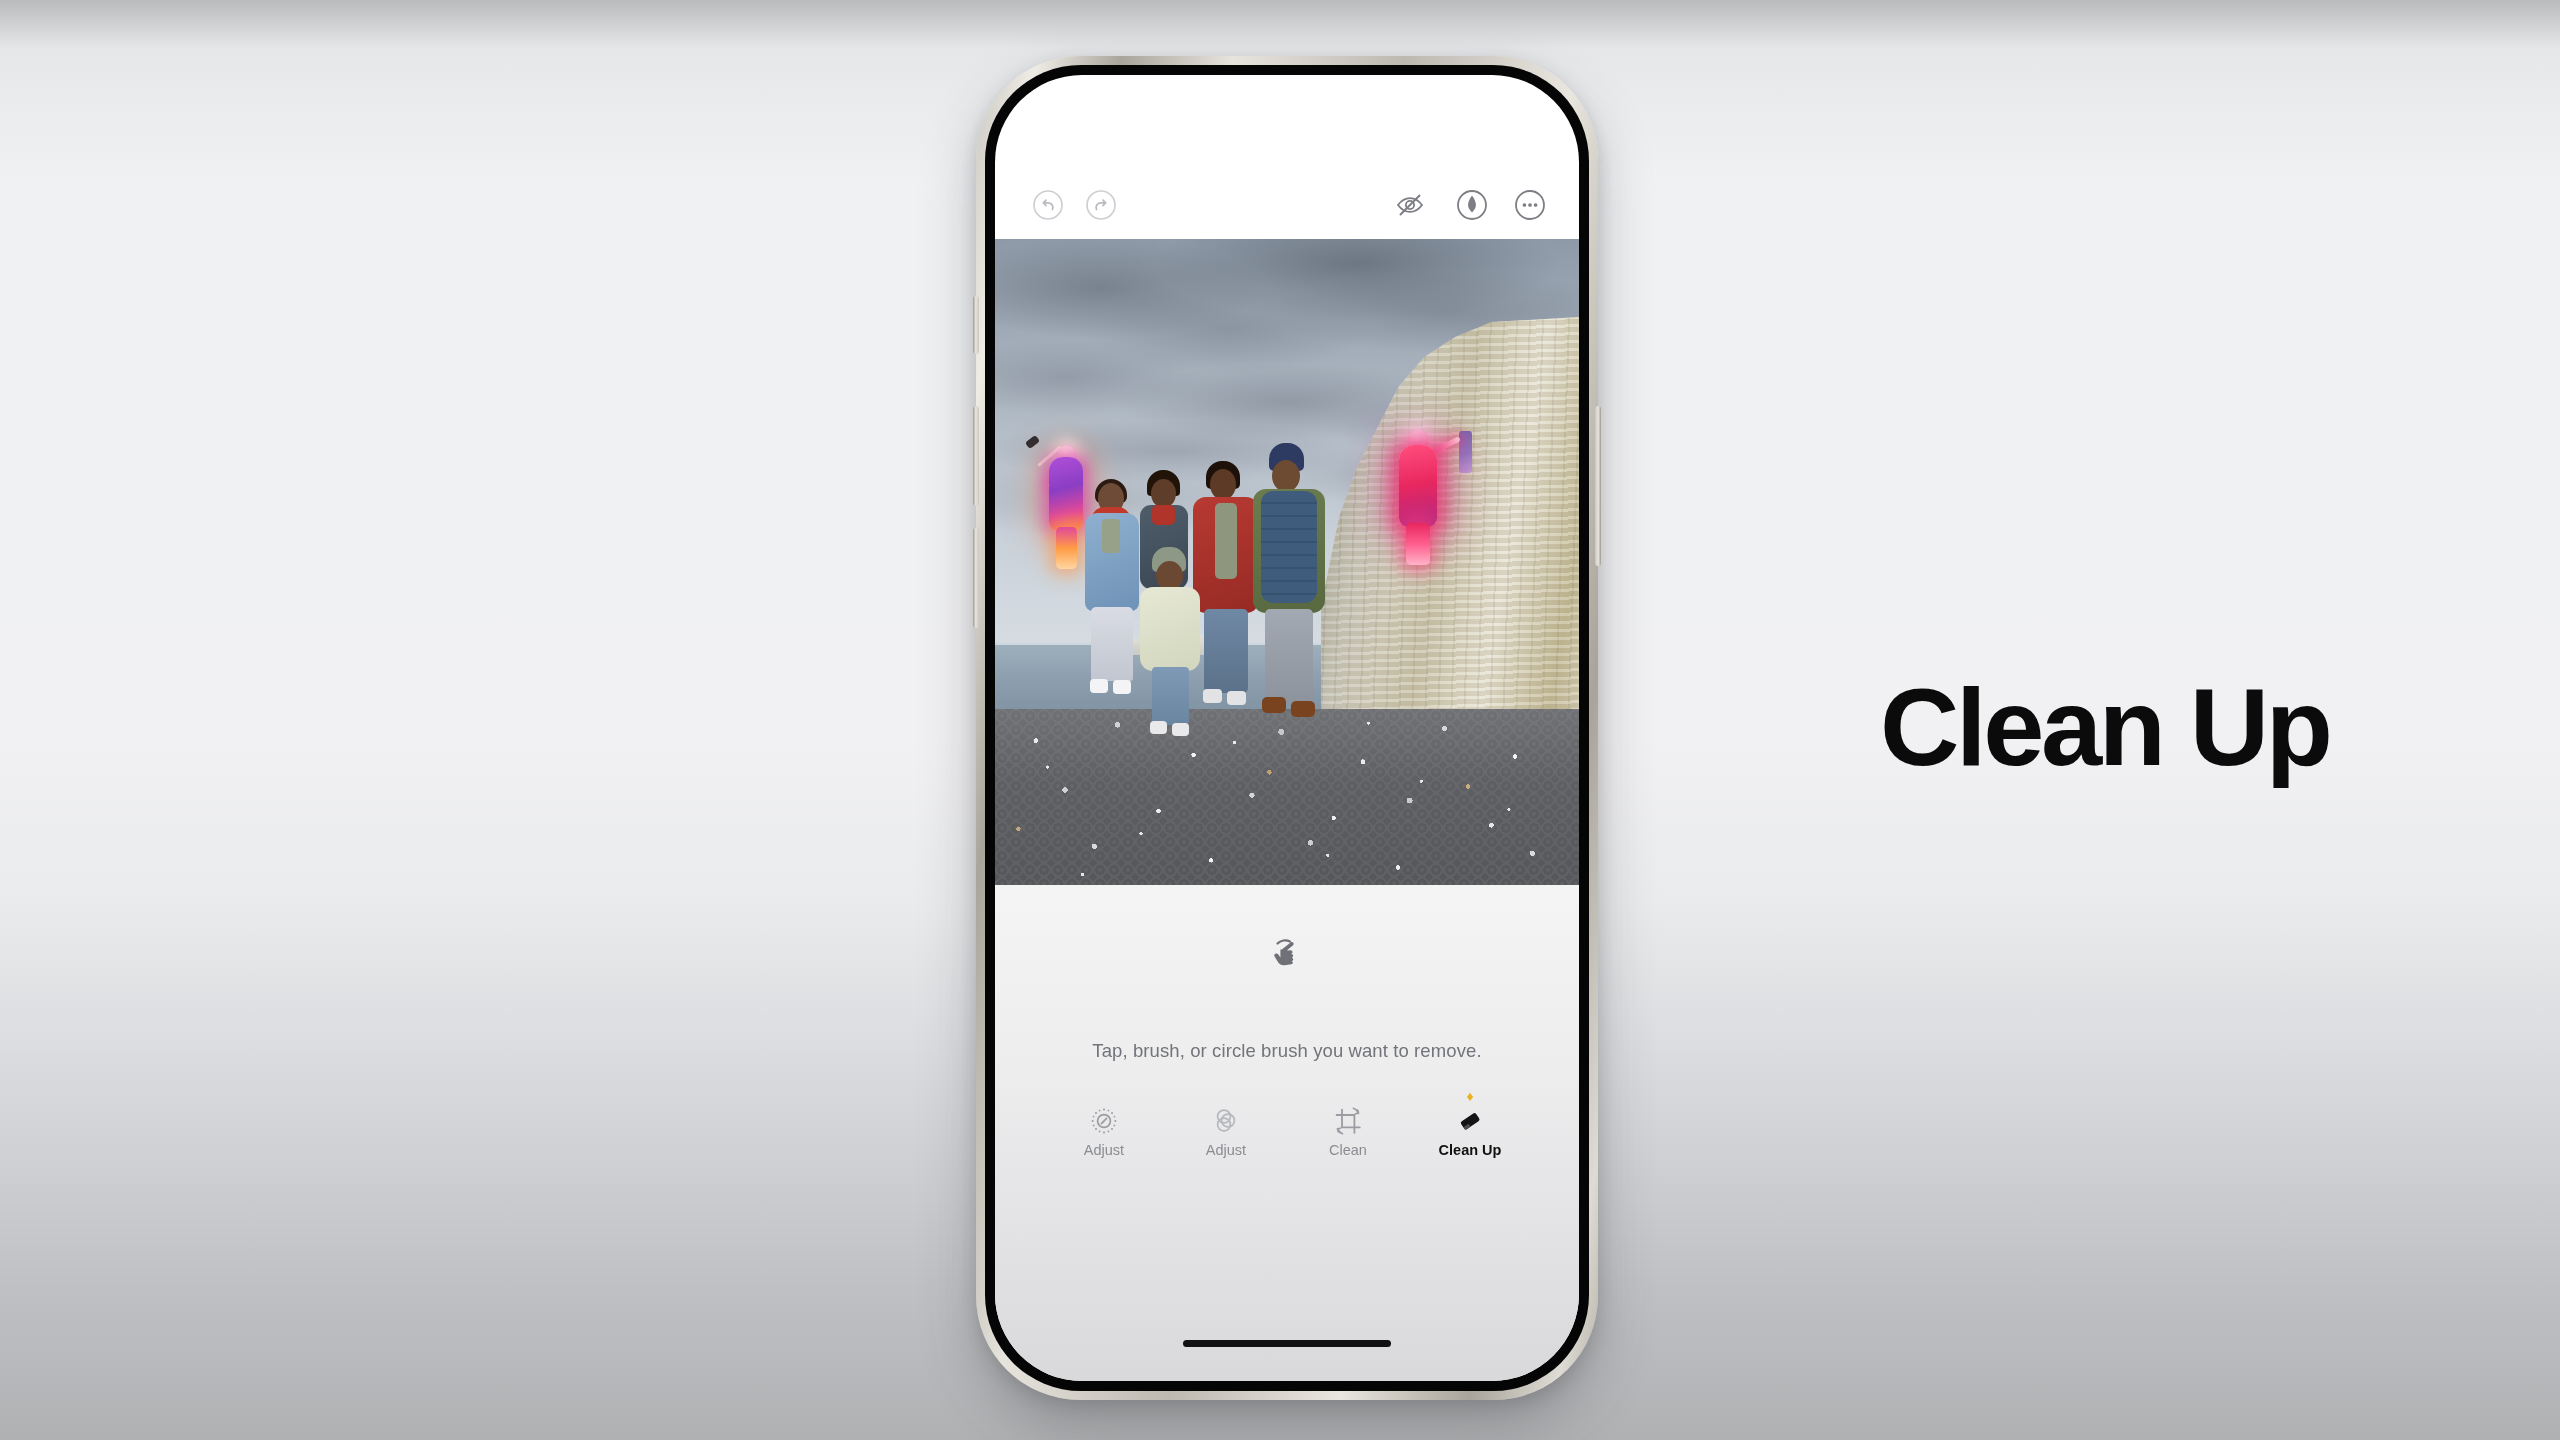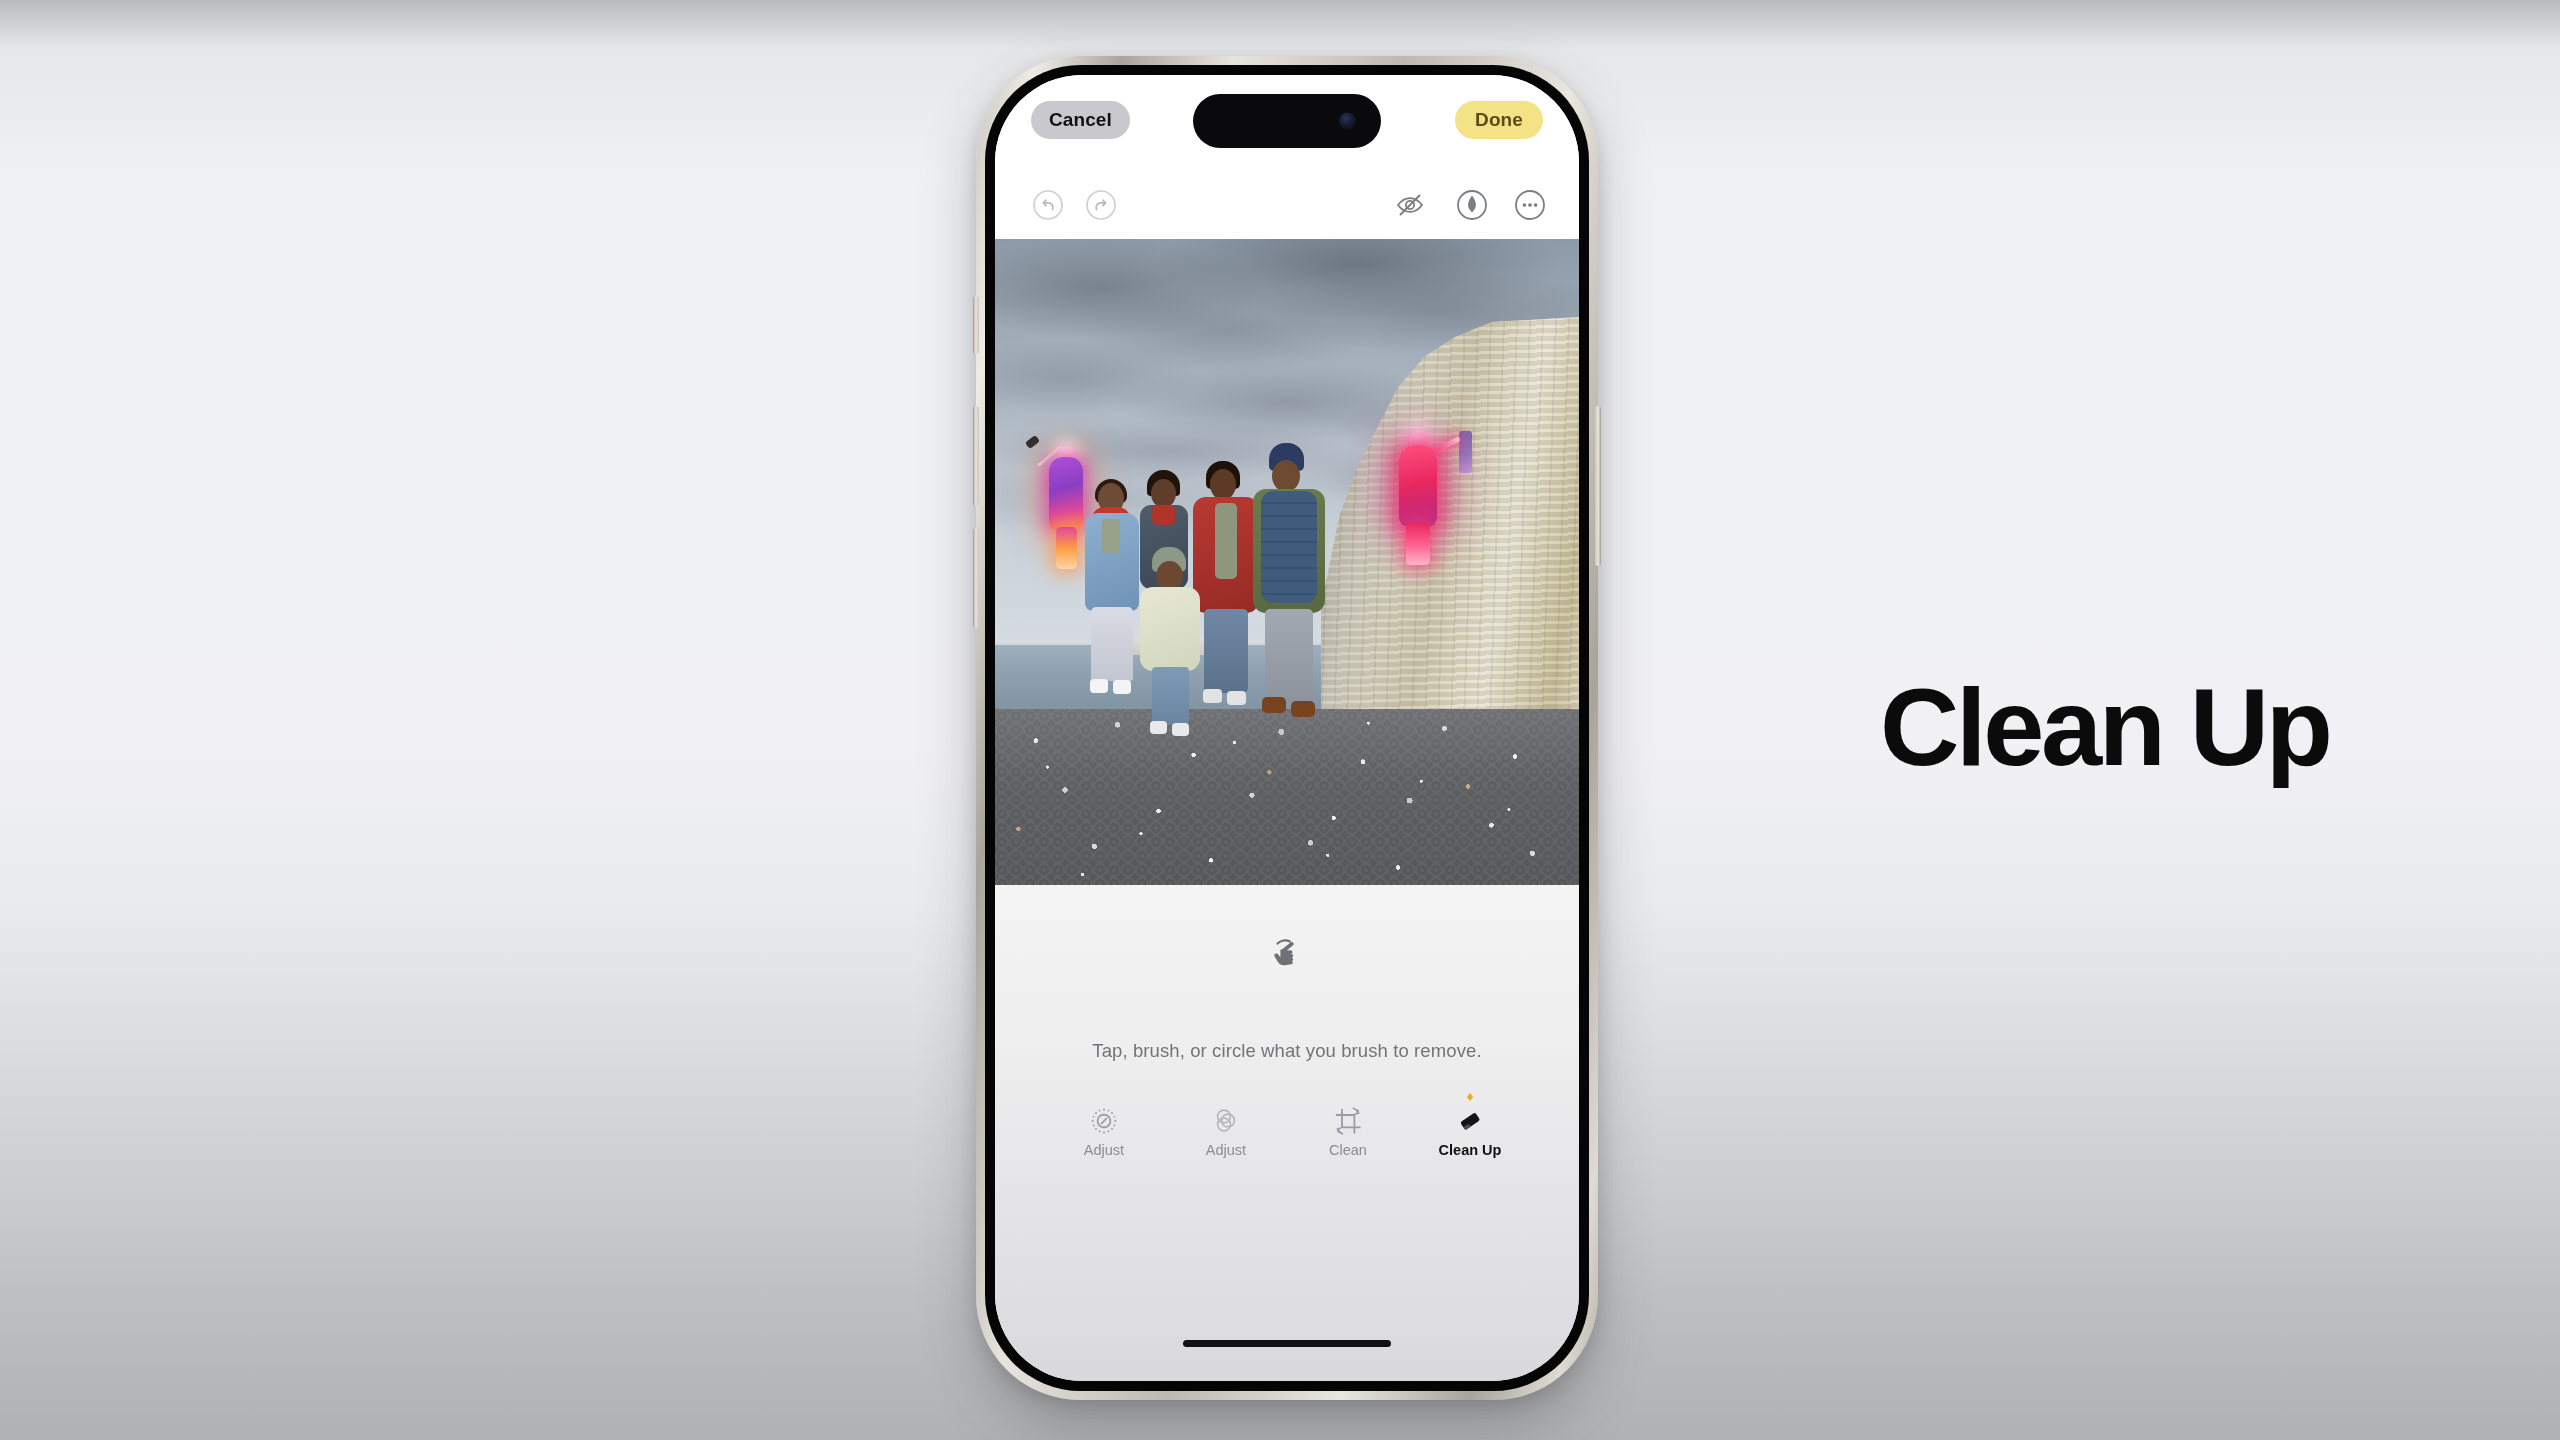--- a/index.html
+++ b/index.html
@@ -357,31 +357,20 @@
   <div class="frame-outer"></div>
   <div class="frame-inner"></div>
 
   <div class="btn-side btn-action"></div>
   <div class="btn-side btn-volup"></div>
   <div class="btn-side btn-voldn"></div>
   <div class="btn-side btn-power"></div>
 
   <div class="screen">
 
-    <div class="topbar">
-      <div class="island">
-        <div class="lens"></div>
-      </div>
-      <div class="pill pill-cancel">
-        <span>Cancel</span>
-      </div>
-      <div class="pill pill-done">
-        <span>Done</span>
-      </div>
-    </div>
 
     <div class="toolrow">
       <div class="tbtn t-undo">
         <svg viewBox="0 0 42 42" width="42" height="42">
           <circle cx="21" cy="21" r="14" fill="none" stroke="#cfcfd4" stroke-width="1.7"></circle>
           <path d="M25.5 25.5c1.2-3.4-.6-6.4-4.2-6.6h-4.6" fill="none" stroke="#b9b9bf" stroke-width="1.7" stroke-linecap="round"></path>
           <path d="M19 16.2l-2.6 2.7 2.6 2.7" fill="none" stroke="#b9b9bf" stroke-width="1.7" stroke-linecap="round" stroke-linejoin="round"></path>
         </svg>
       </div>
       <div class="tbtn t-redo">
@@ -490,21 +479,21 @@
         <svg viewBox="0 0 46 46" width="46" height="46">
           <path d="M13.5 10.5c3-3.2 8.4-4.2 12.4-2" fill="none" stroke="#6f7176" stroke-width="2.2" stroke-linecap="round"></path>
           <path d="M17.8 16.6l8.8-7.1c.9-.7 2.1-.6 2.7.3.6.9.4 2.1-.5 2.8l-6 4.8
                    3.6-.2c1.1-.1 2 .7 2.1 1.7.1 1-.7 1.9-1.7 2l-1.6.1 1.9-.1c1.1-.1 2 .7 2.1 1.7
                    .1 1-.7 1.9-1.7 2l-1.6.1 1.4-.1c1 0 1.8.7 1.9 1.6.1 1-.7 1.8-1.6 1.9l-1.4.1.9-.1
                    c.9 0 1.6.6 1.7 1.5.1.9-.6 1.6-1.5 1.7l-6.6.9c-2.6.4-5.2-.8-6.6-3l-3.5-5.6
                    c-.6-1-.3-2.3.7-2.9 1-.6 2.2-.3 2.9.6l2.2 3.1V16.6z" fill="#6f7176"></path>
         </svg>
       </div>
 
-      <div class="hint">Tap, brush, or circle what you brush to remove.</div>
+      <div class="hint">Tap, brush, or circle brush you want to remove.</div>
 
       <div class="tabs">
 
         <div class="tab">
           <span class="ticon">
             <svg viewBox="0 0 30 30" width="30" height="30">
               <circle cx="15" cy="15" r="6.4" fill="none" stroke="#9a9ca2" stroke-width="1.7"></circle>
               <line x1="12.4" y1="17.6" x2="17.6" y2="12.4" stroke="#9a9ca2" stroke-width="1.7" stroke-linecap="round"></line>
               <g fill="#9a9ca2">
                 <circle cx="15" cy="3.6" r="1"></circle>

